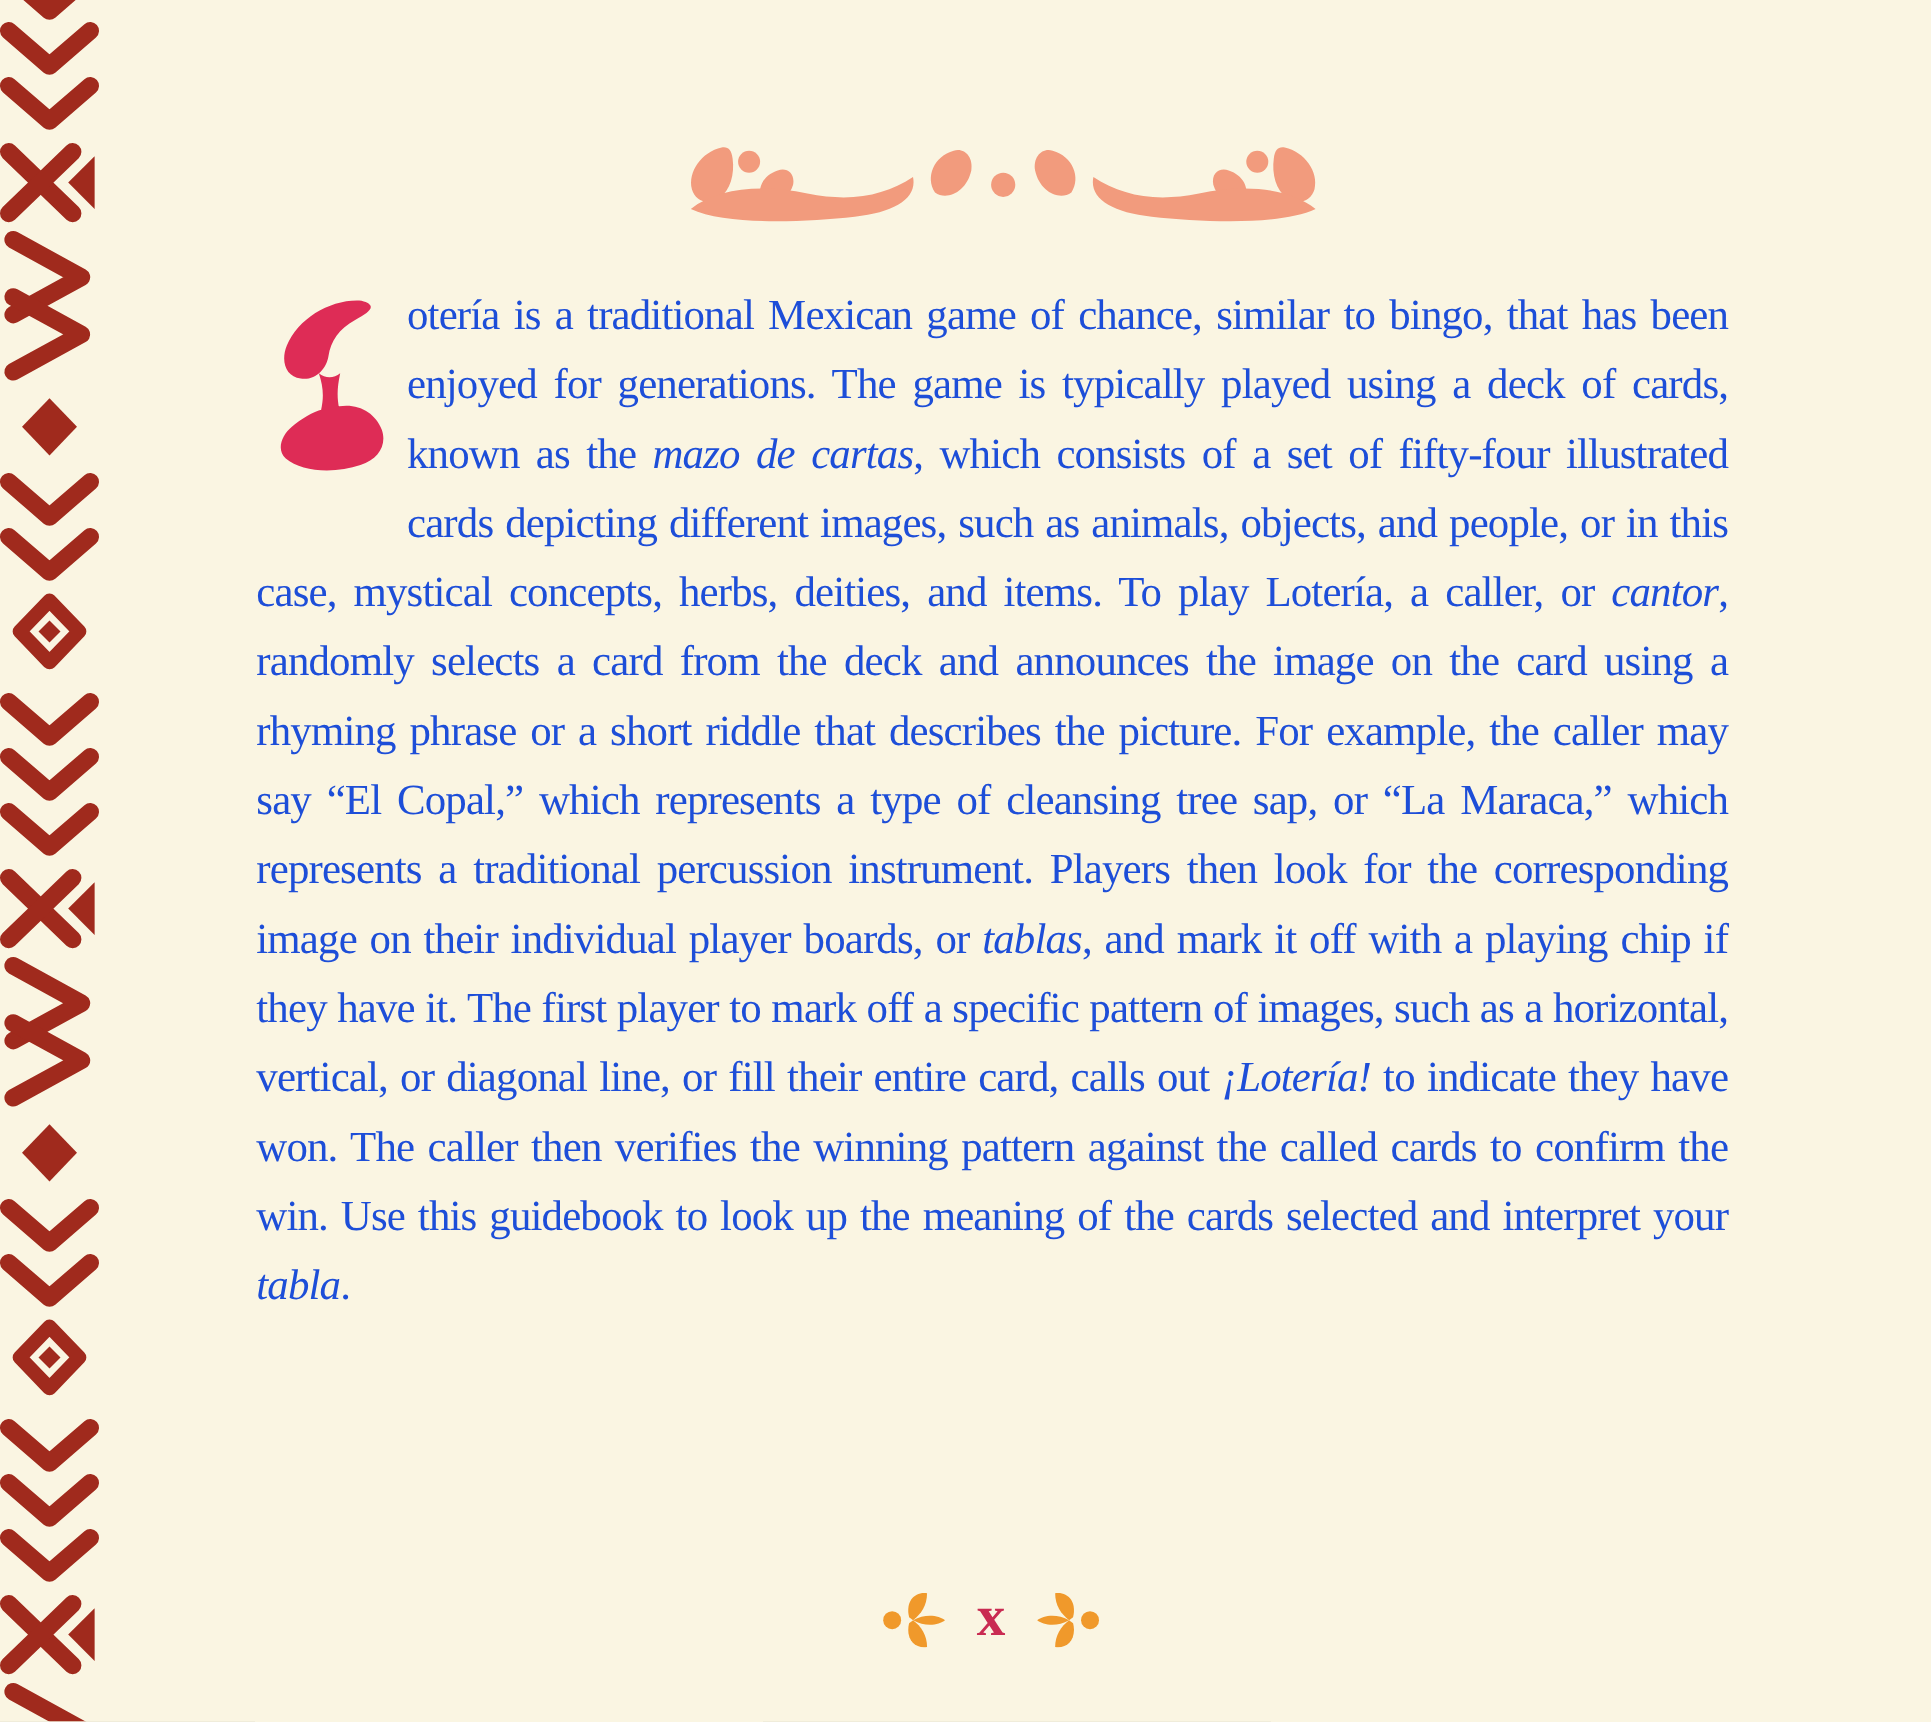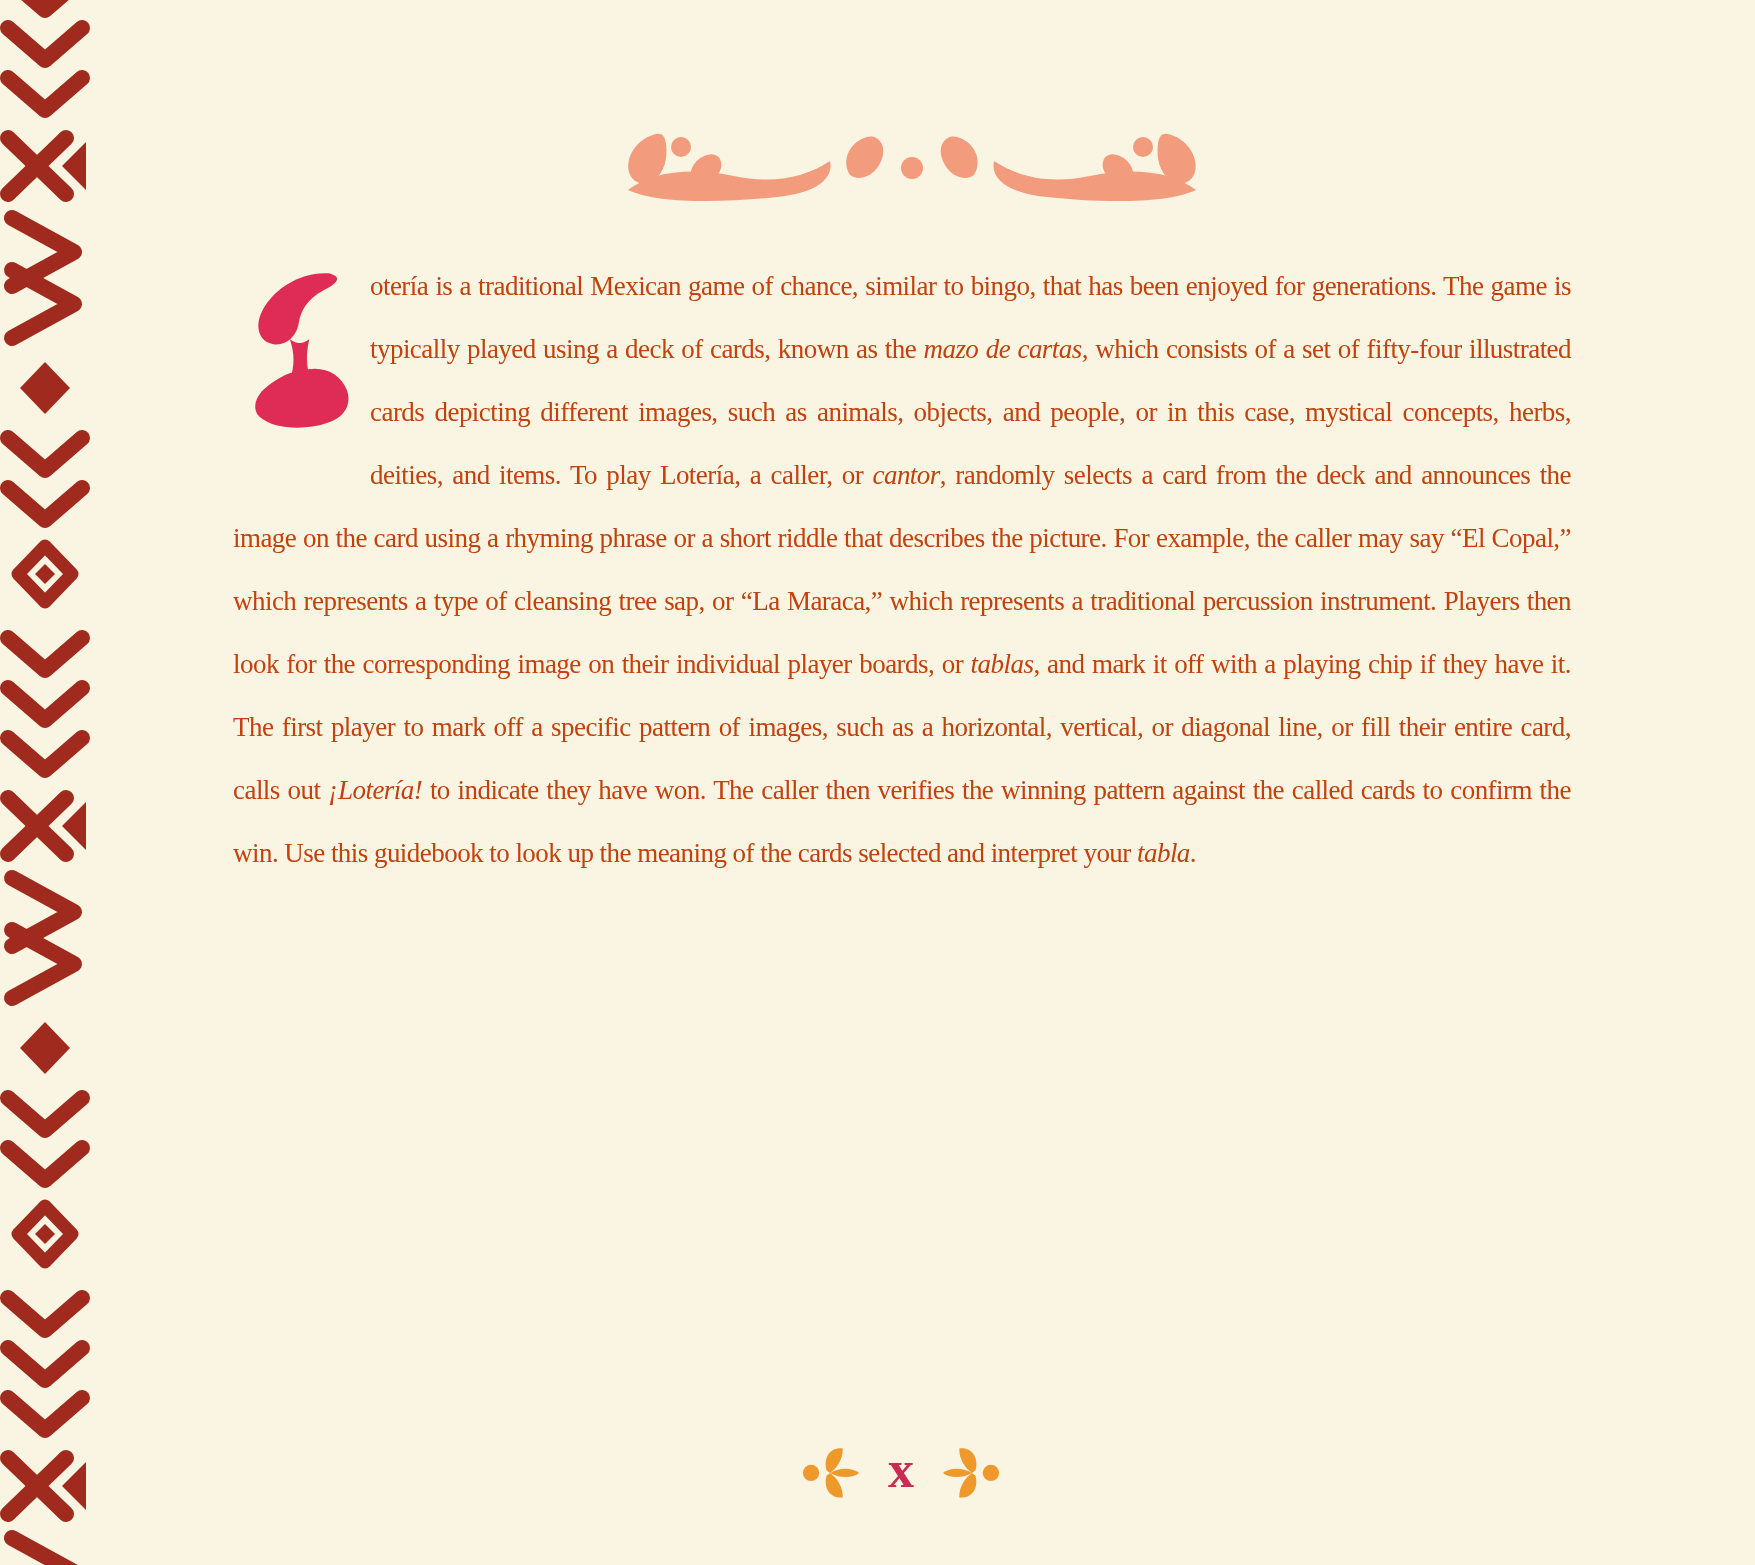--- a/index.html
+++ b/index.html
@@ -11,22 +11,22 @@
     font-family:"Liberation Serif", serif;
   }
   .side-border{
     position:absolute;left:0;top:0;width:92px;height:1565px;
   }
   .flourish{
     position:absolute;left:622px;top:126px;width:580px;height:76px;
   }
   .body-text{
     position:absolute;left:233px;top:255px;width:1338px;
-    font-size:27px;line-height:63px;letter-spacing:-0.02em;
-    color:#c2410c;text-align:justify;
+    font-size:39px;line-height:63px;letter-spacing:-0.02em;
+    color:#1d4ed8;text-align:justify;
   }
   .body-text em{font-style:italic;}
   .dropcap-float{
     float:left;width:137px;height:190px;position:relative;
   }
   .dropcap-float svg{position:absolute;left:20px;top:14px;}
   .visually-hidden{
     position:absolute;width:1px;height:1px;overflow:hidden;
     clip:rect(0 0 0 0);white-space:nowrap;
   }

